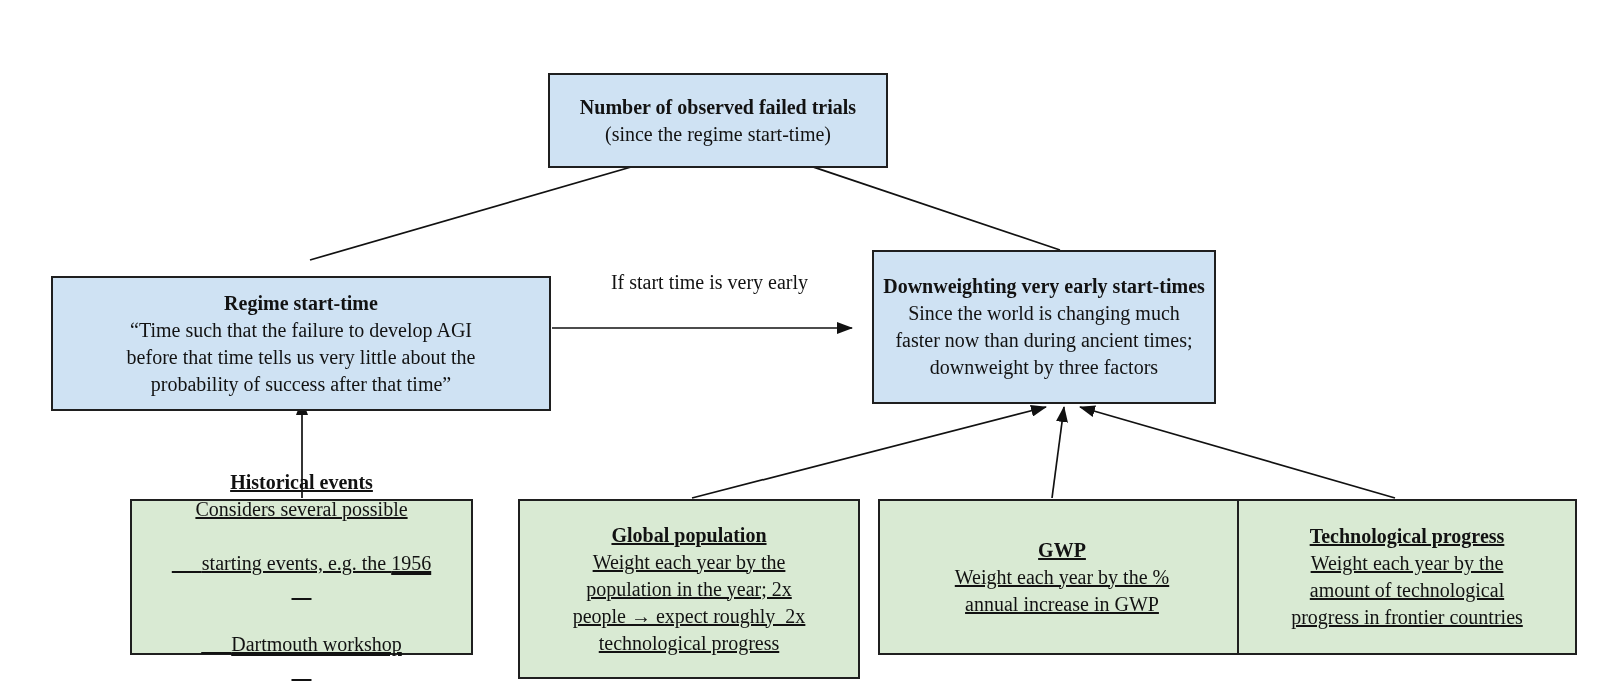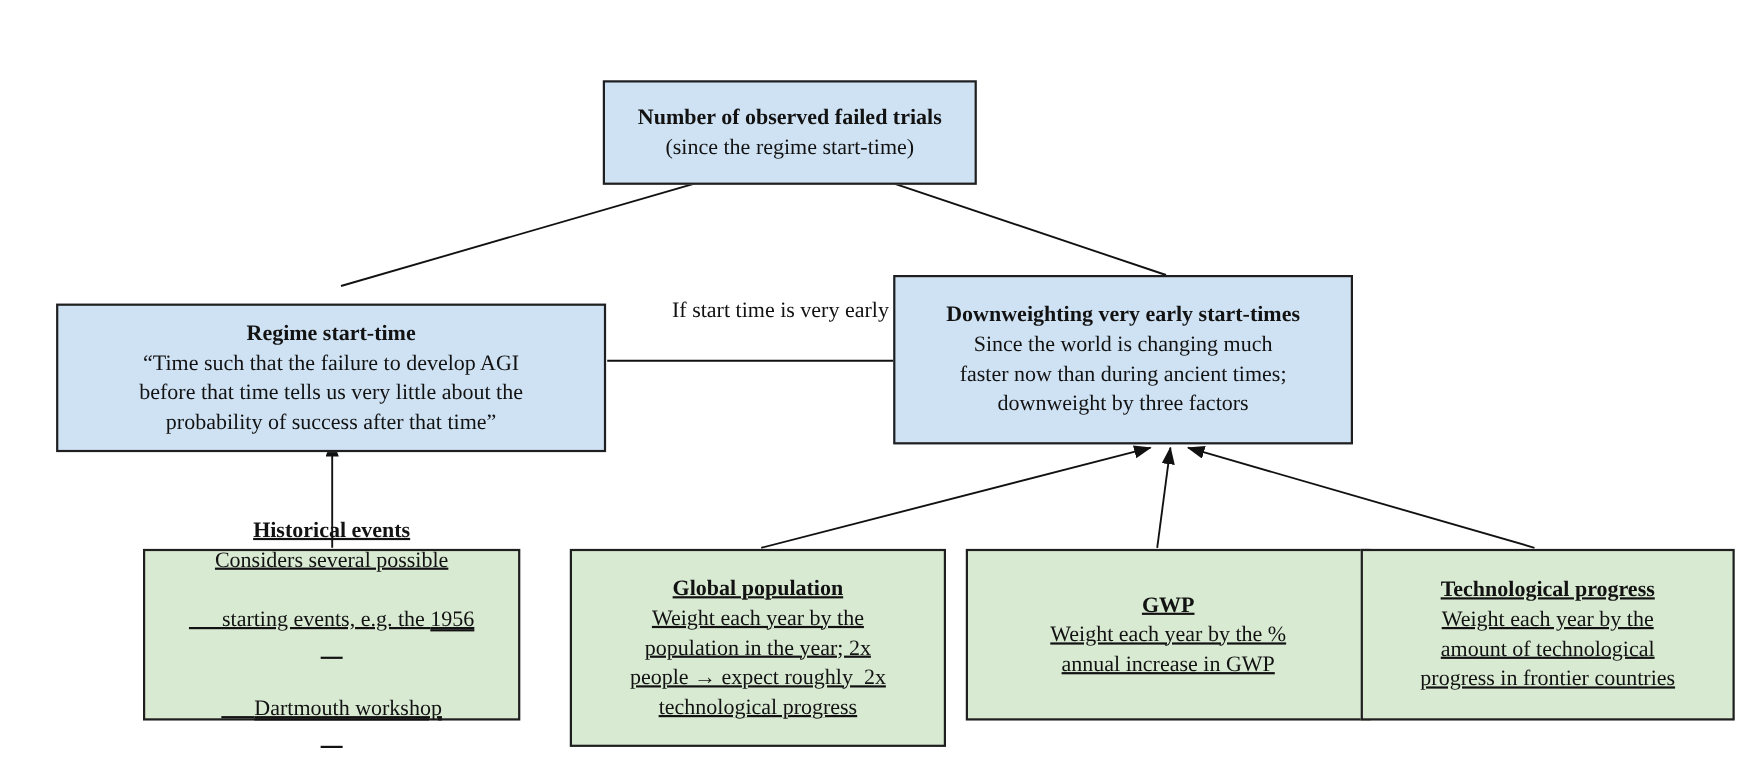--- a/index.html
+++ b/index.html
@@ -56,21 +56,21 @@
     left: 523px; top: 269px; width: 305px;
     text-align: center;
     font-size: 20px;
     line-height: 27px;
     white-space: nowrap;
     margin-left: 34px;
   }
   
   #top-box        { left: 548px;  top: 45px;  width: 340px; height: 95px; margin-top: 28px; }
   #regime-box     { left: 51px;   top: 276px; width: 500px; height: 135px; }
-  #downweight-box { left: 812px;  top: 250px; width: 418px; height: 154px; }
+  #downweight-box { left: 872px;  top: 250px; width: 344px; height: 154px; }
   #historical-box { left: 130px;  top: 499px; width: 343px; height: 156px; }
   #population-box { left: 518px;  top: 499px; width: 342px; height: 180px; }
   #gwp-box        { left: 878px;  top: 499px; width: 368px; height: 156px; }
   #tech-box       { left: 1237px; top: 499px; width: 340px; height: 156px; }
 </style>
 </head>
 <body>
 
 <div class="canvas">
 

